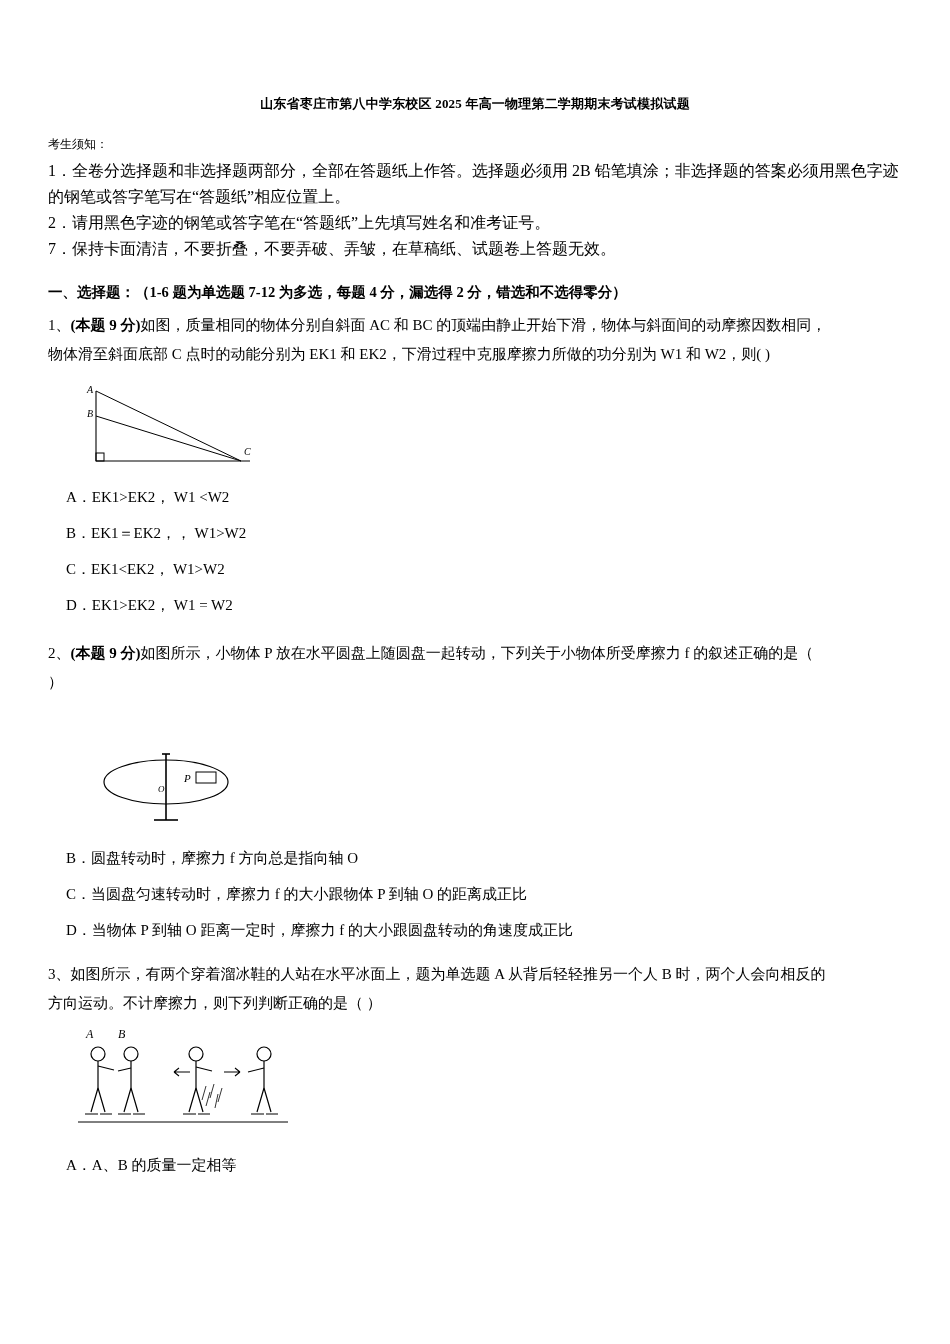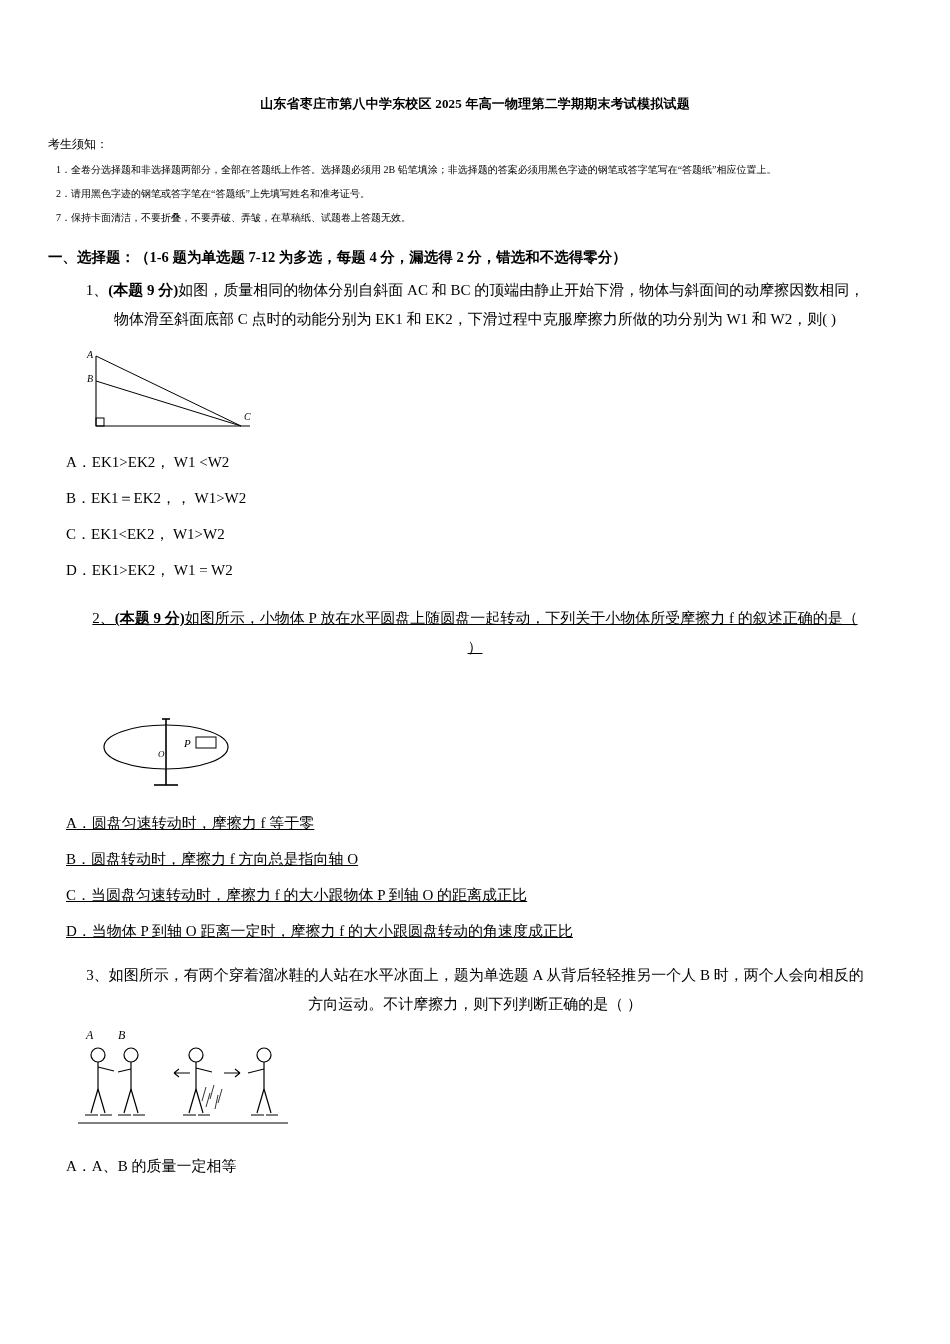--- a/index.html
+++ b/index.html
@@ -27,36 +27,35 @@
     letter-spacing: 0.2px;
     margin: 0 0 22px 0;
     line-height: 1.4;
   }
   .notice-head {
     font-size: 12px;
     margin: 0 0 4px 0;
     line-height: 1.55;
   }
   .notice-item {
-    font-size: 10px;
+    font-size: 16px;
     line-height: 1.62;
-    margin: 8px;
+    margin: 0;
     text-indent: 0;
   }
   .section-head {
     font-size: 14.5px;
     margin: 20px 0 6px 0;
     line-height: 1.6;
     font-weight: bold;
   }
   .q-line {
     font-size: 15px;
     line-height: 1.95;
     margin: 0;
-    text-align: center;
   }
   .opt {
     font-size: 15px;
     line-height: 1.6;
     margin: 12px 0 0 0;
     padding-left: 18px;
   }
   .fig {
     margin: 10px 0 10px 0;
     padding-left: 30px;
@@ -100,39 +99,38 @@
         <text x="166" y="72" font-family="Liberation Serif, serif" font-size="10" font-style="italic">C</text>
       </svg>
     </div>
 
     <p class="opt">A．EK1&gt;EK2， W1 &lt;W2</p>
     <p class="opt">B．EK1＝EK2，， W1&gt;W2</p>
     <p class="opt">C．EK1&lt;EK2， W1&gt;W2</p>
     <p class="opt">D．EK1&gt;EK2， W1 = W2</p>
   </div>
 
-  <div class="q-block" style="margin-top:22px;text-decoration:underline;">
+  <div class="q-block" style="margin-top:22px;">
     <p class="q-line">
       <span>2、</span><b>(本题 9 分)</b><span>如图所示，小物体 P 放在水平圆盘上随圆盘一起转动，下列关于小物体所受摩擦力 f 的叙述正确的是（</span>
     </p>
     <p class="q-line">）</p>
 
     <div class="fig fig-disc">
       <svg width="180" height="110" viewBox="0 0 180 110" aria-hidden="true">
         <ellipse cx="78" cy="58" rx="62" ry="22" fill="none" stroke="#000" stroke-width="1.2"></ellipse>
         <line x1="78" y1="30" x2="78" y2="96" stroke="#000" stroke-width="1.6"></line>
         <line x1="66" y1="96" x2="90" y2="96" stroke="#000" stroke-width="1.6"></line>
         <line x1="74" y1="30" x2="82" y2="30" stroke="#000" stroke-width="1.6"></line>
         <rect x="108" y="48" width="20" height="11" fill="none" stroke="#000" stroke-width="1"></rect>
         <text x="96" y="58" font-family="Liberation Serif, serif" font-size="11" font-style="italic">P</text>
         <text x="70" y="68" font-family="Liberation Serif, serif" font-size="9" font-style="italic">O</text>
       </svg>
     </div>
 
-    <p class="opt">A．圆盘匀速转动时，摩擦力 f 等于零</p>
     <p class="opt">B．圆盘转动时，摩擦力 f 方向总是指向轴 O</p>
     <p class="opt">C．当圆盘匀速转动时，摩擦力 f 的大小跟物体 P 到轴 O 的距离成正比</p>
     <p class="opt">D．当物体 P 到轴 O 距离一定时，摩擦力 f 的大小跟圆盘转动的角速度成正比</p>
   </div>
 
   <div class="q-block" style="margin-top:18px;">
     <p class="q-line">
       <span>3、</span><span>如图所示，有两个穿着溜冰鞋的人站在水平冰面上，题为单选题 A 从背后轻轻推另一个人 B 时，两个人会向相反的</span>
     </p>
     <p class="q-line">方向运动。不计摩擦力，则下列判断正确的是（    ）</p>

